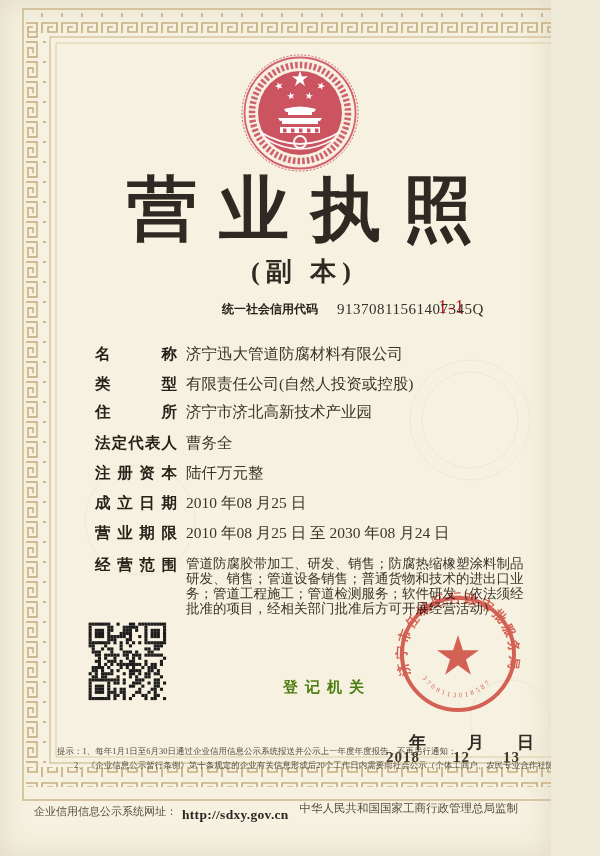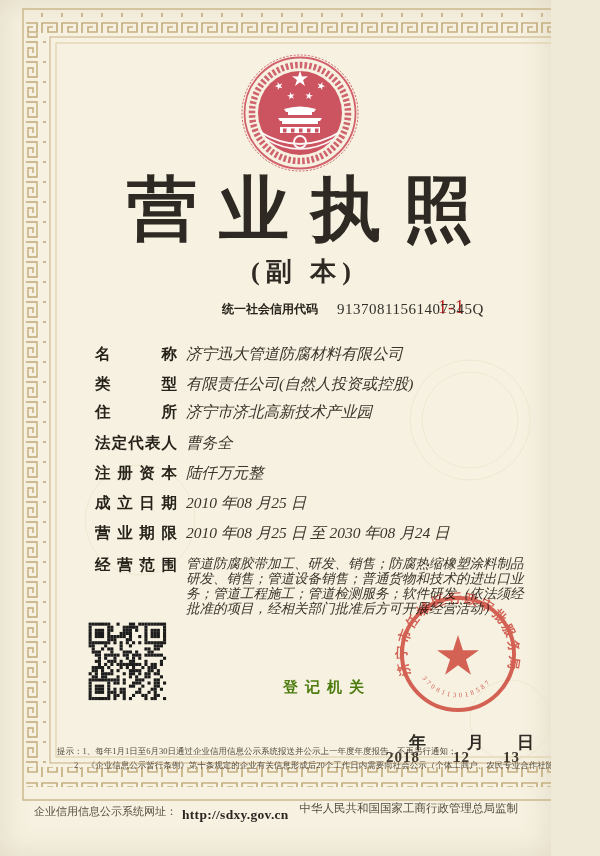--- a/index.html
+++ b/index.html
@@ -21,21 +21,21 @@
   .pageno{left:438px;top:259px;font-size:18px;color:#b91c1c;letter-spacing:1px;margin-top:38px;}
   .cc-label{left:222px;top:301px;font-size:12px;font-weight:bold;color:#262219;}
   .cc-value{left:337px;top:301px;font-size:15px;letter-spacing:.5px;color:#33302a;}
   .fields{left:95px;top:336px;width:430px;height:290px;}
   .frow{position:absolute;left:0;width:430px;}
   .flabel{
     display:inline-block;width:82px;font-size:15.5px;font-weight:bold;color:#262219;
     text-align:justify;text-align-last:justify;
   }
   .fvalue{
-    position:absolute;left:91px;top:0;font-size:15.5px;color:#3a342b;white-space:nowrap;font-style:italic;
+    position:absolute;left:91px;top:0;font-size:15.5px;color:#3a342b;white-space:nowrap;
   }
   .fvalue.multiline{
     white-space:normal;width:338px;font-size:13.5px;line-height:15px;top:1px;
   }
   .registry{left:283px;top:678px;font-size:15px;font-weight:bold;letter-spacing:7px;color:#4d7c0f;}
   .dlabel{top:731px;font-size:17px;font-weight:bold;color:#2f2b24;}
   .dnum{top:749px;font-size:15px;font-weight:bold;color:#42382e;letter-spacing:1px;}
   .note{font-size:8.5px;color:#554b3e;white-space:nowrap;z-index:1;}
   .foot{font-size:11px;font-weight:normal;color:#564c40;}
   .foot-url{font-size:13.5px;font-weight:bold;color:#2b2621;letter-spacing:.3px;}

